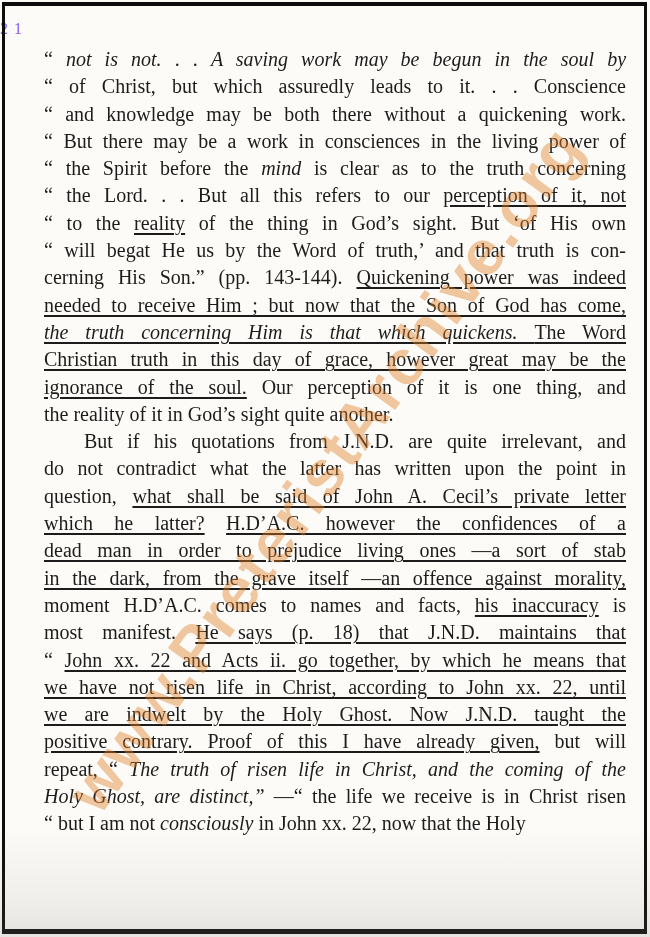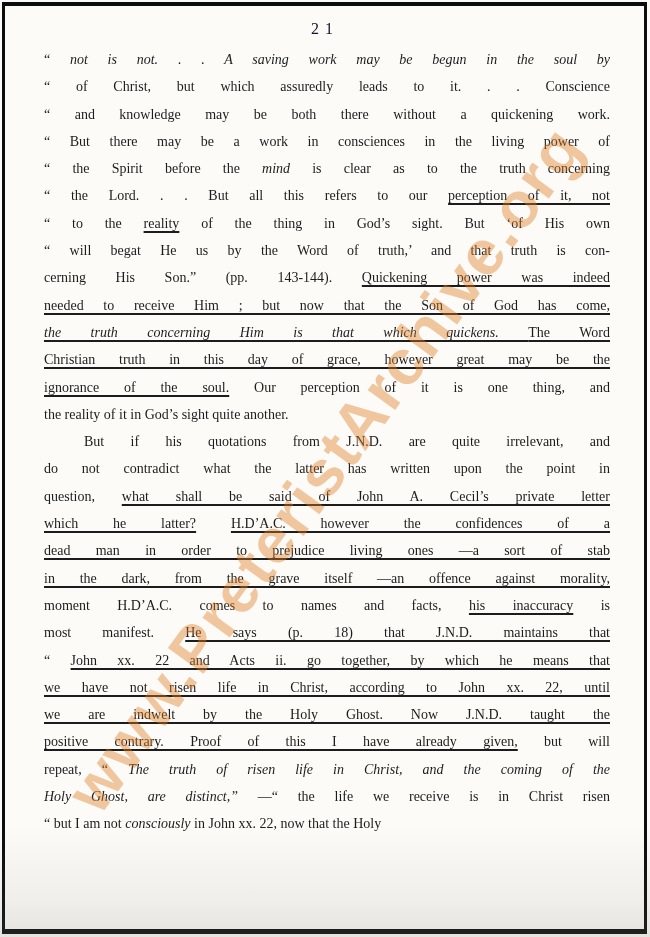--- a/index.html
+++ b/index.html
@@ -19,28 +19,28 @@
   .page-border {
     position: absolute;
     left: 2px; top: 2px; right: 3px; bottom: 3px;
     border-style: solid;
     border-color: #0d0d0d;
     border-width: 4px 3px 5px 3px;
     pointer-events: none;
   }
   .page-number {
     margin-top: 20px;
-    text-align: center;
+    text-align: left;
     font-size: 16px;
     letter-spacing: 6px;
-    color: #0f172a;
+    color: #8b5cf6;
   }
   .content {
-    margin: 8px 40px 0 44px;
-    font-size: 14px;
+    margin: 8px 24px 0 44px;
+    font-size: 20px;
     line-height: 27.3px;
   }
   .para { margin: 0; }
   .para.indent .line:first-child { text-indent: 40px; }
   .line {
     text-align: justify;
     text-align-last: justify;
     text-justify: inter-word;
     white-space: normal;
   }

